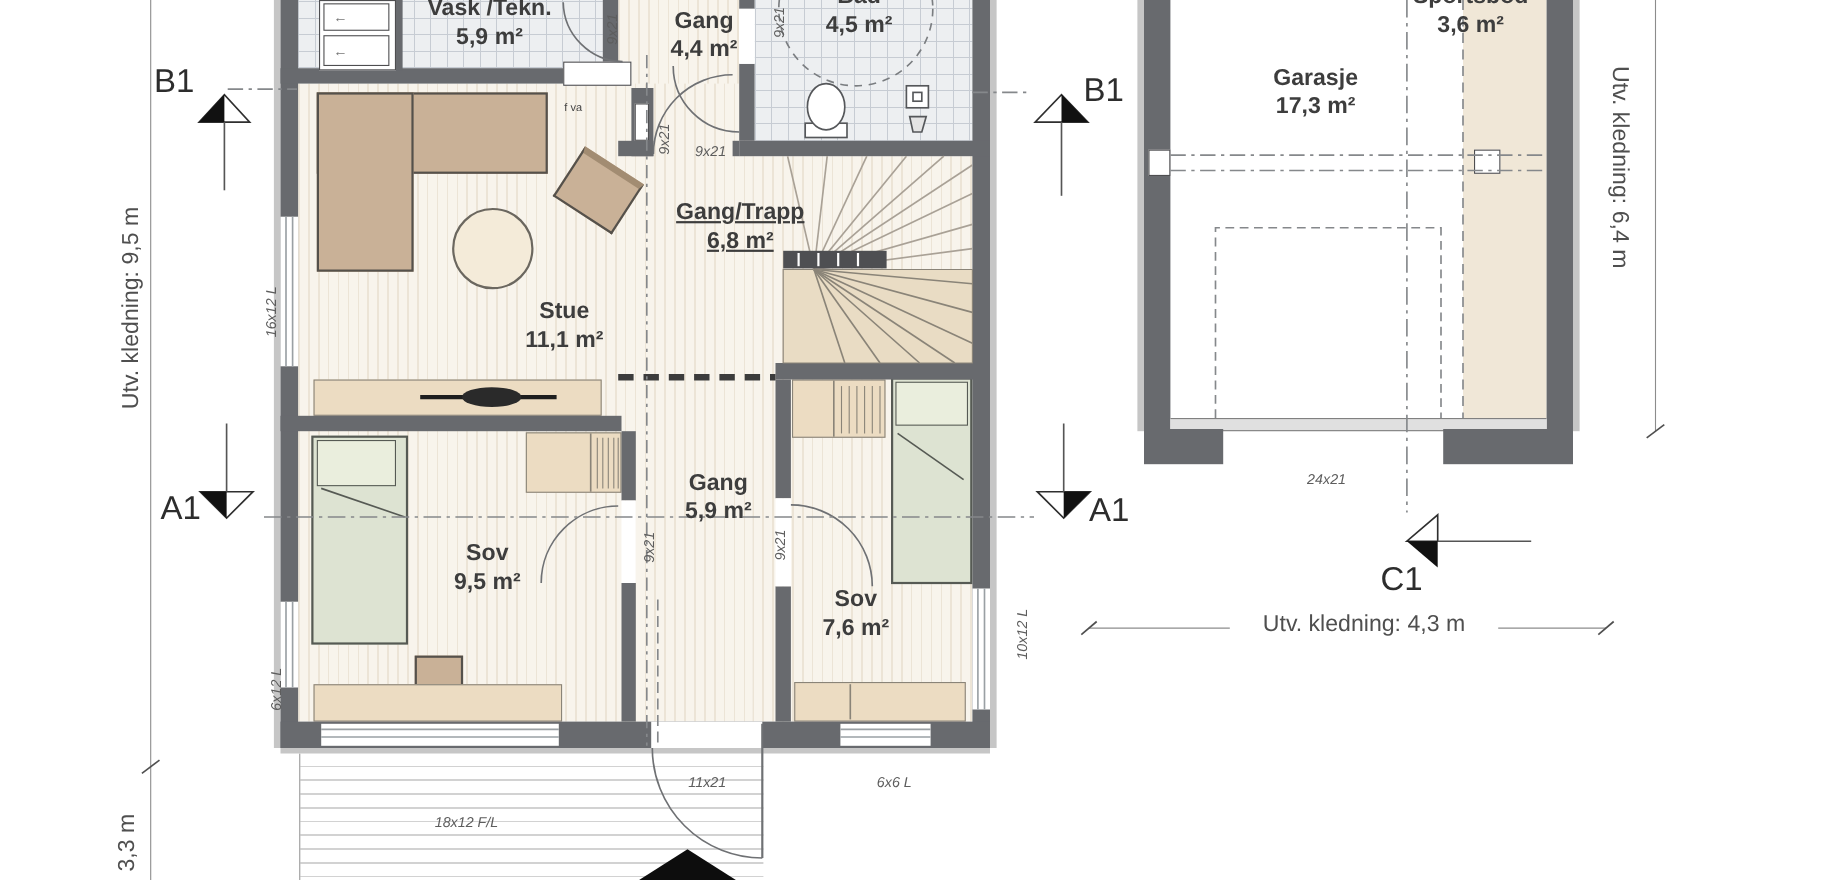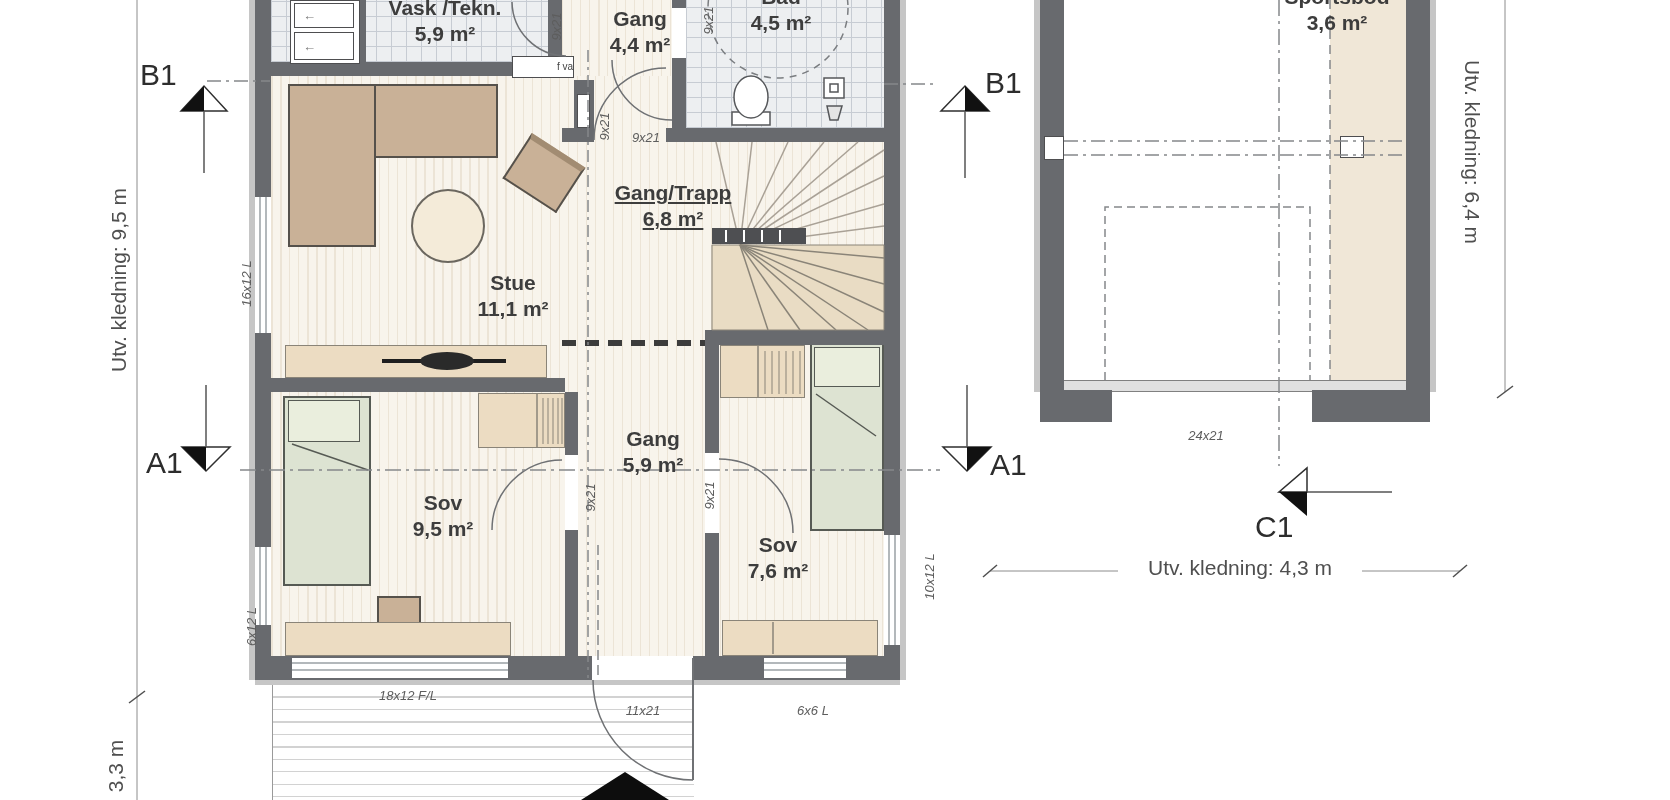--- a/index.html
+++ b/index.html
@@ -17,21 +17,21 @@
   .furn{position:absolute;background:#c9b197;border:2px solid #55514b;box-sizing:border-box;}
   .furn-light{position:absolute;background:#ecdcc2;border:1.5px solid #8a8478;box-sizing:border-box;}
   .bed{position:absolute;background:#dde3d2;border:2px solid #565a54;box-sizing:border-box;}
   .pillow{position:absolute;background:#eaeedd;border:1.5px solid #565a54;box-sizing:border-box;}
   .whitebox{position:absolute;background:#ffffff;border:1.5px solid #4e4e50;box-sizing:border-box;}
   .wingap{position:absolute;background:#ffffff;}
   .roomlbl{position:absolute;text-align:center;font-weight:700;font-size:21px;line-height:26px;color:#3d3d3d;}
   .dimlbl{position:absolute;text-align:center;font-size:21px;color:#4f4f4f;white-space:nowrap;}
   .marklbl{position:absolute;font-size:30px;color:#2d2d2d;}
   .smlbl{position:absolute;text-align:center;font-size:13px;font-style:italic;color:#5d5d5d;white-space:nowrap;}
-  .tinylbl{position:absolute;text-align:right;font-size:10px;color:#444;}
+  .tinylbl{position:absolute;text-align:left;font-size:10px;color:#444;margin-top:32px;}
   .rotccw{transform:rotate(-90deg);transform-origin:center;}
   .rotcw{transform:rotate(90deg);transform-origin:center;}
   .arrowglyph{position:absolute;font-size:13px;color:#777;line-height:1;}
   svg.overlay{position:absolute;left:0;top:0;pointer-events:none;}
 </style>
 </head>
 <body>
 
 <div id="canvas">
 
@@ -284,20 +284,24 @@
     <div>5,9 m²</div>
   </div>
   <div class="roomlbl" style="left:378px;top:490px;width:130px;">
     <div>Sov</div>
     <div>9,5 m²</div>
   </div>
   <div class="roomlbl" style="left:713px;top:532px;width:130px;">
     <div>Sov</div>
     <div>7,6 m²</div>
   </div>
+  <div class="roomlbl" style="left:1128px;top:58px;width:136px;">
+    <div>Garasje</div>
+    <div>17,3 m²</div>
+  </div>
   <div class="roomlbl" style="left:1262px;top:-16px;width:150px;">
     <div>Sportsbod</div>
     <div>3,6 m²</div>
   </div>
 
   <div class="marklbl" style="left:140px;top:58px;">B1</div>
   <div class="marklbl" style="left:985px;top:66px;">B1</div>
   <div class="marklbl" style="left:146px;top:446px;">A1</div>
   <div class="marklbl" style="left:990px;top:448px;">A1</div>
   <div class="marklbl" style="left:1255px;top:510px;">C1</div>
@@ -309,18 +313,18 @@
 
   <div class="smlbl rotccw" style="left:206px;top:276px;width:80px;">16x12 L</div>
   <div class="smlbl rotccw" style="left:211px;top:619px;width:80px;">6x12 L</div>
   <div class="smlbl rotccw" style="left:884px;top:569px;width:90px;">10x12 L</div>
   <div class="smlbl rotccw" style="left:533px;top:19px;width:46px;">9x21</div>
   <div class="smlbl rotccw" style="left:581px;top:119px;width:46px;">9x21</div>
   <div class="smlbl rotccw" style="left:685px;top:13px;width:46px;">9x21</div>
   <div class="smlbl rotccw" style="left:567px;top:490px;width:46px;">9x21</div>
   <div class="smlbl rotccw" style="left:686px;top:488px;width:46px;">9x21</div>
   <div class="smlbl" style="left:618px;top:130px;width:56px;">9x21</div>
-  <div class="smlbl" style="left:363px;top:688px;width:90px;">18x12 F/L</div>
+  <div class="smlbl" style="left:363px;top:740px;width:90px;text-align:right;">18x12 F/L</div>
   <div class="smlbl" style="left:615px;top:703px;width:56px;">11x21</div>
   <div class="smlbl" style="left:785px;top:703px;width:56px;">6x6 L</div>
   <div class="smlbl" style="left:1176px;top:428px;width:60px;">24x21</div>
 
 </div>
 
 </body></html>

